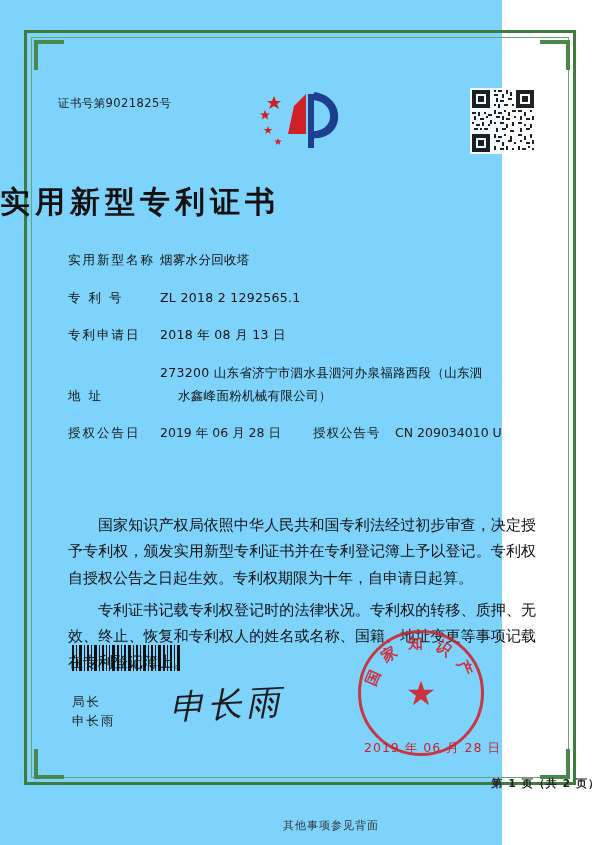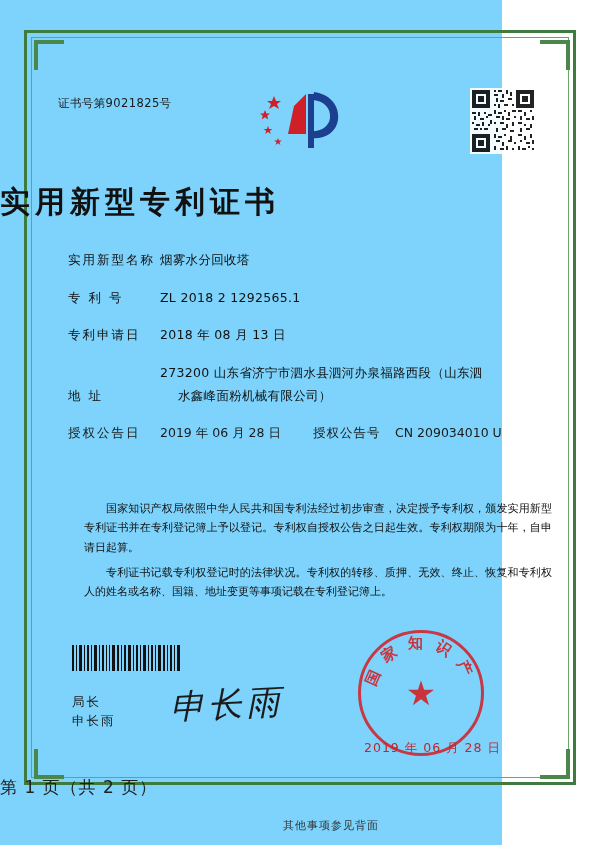--- a/index.html
+++ b/index.html
@@ -149,27 +149,26 @@
   .two-col .col.second .lbl {
     width: 82px;
     flex: 0 0 82px;
     letter-spacing: 1px;
   }
 
   
   .paras {
     position: absolute;
     left: 68px;
-    top: 499px;
+    top: 512px;
     width: 468px;
-    font-size: 11px;
+    font-size: 15px;
     line-height: 1.75;
     color: #111;
     text-align: justify;
-    margin-left: 16px;
   }
   .paras p {
     margin: 0 0 6px 0;
     text-indent: 2em;
   }
 
   
   .barcode {
     position: absolute;
     left: 72px;
@@ -241,24 +240,25 @@
     color: #c8242a;
     letter-spacing: 1px;
   }
 
   
   .page-num {
     position: absolute;
     left: 0;
     top: 776px;
     width: 600px;
-    text-align: left;
-    font-size: 17px;
+    text-align: right;
+    font-size: 11px;
     color: #222;
     letter-spacing: 1px;
+    font-weight: bold;
   }
   .footnote {
     position: absolute;
     left: 0;
     top: 818px;
     width: 600px;
     text-align: center;
     font-size: 11px;
     color: #333;
     letter-spacing: 1px;

